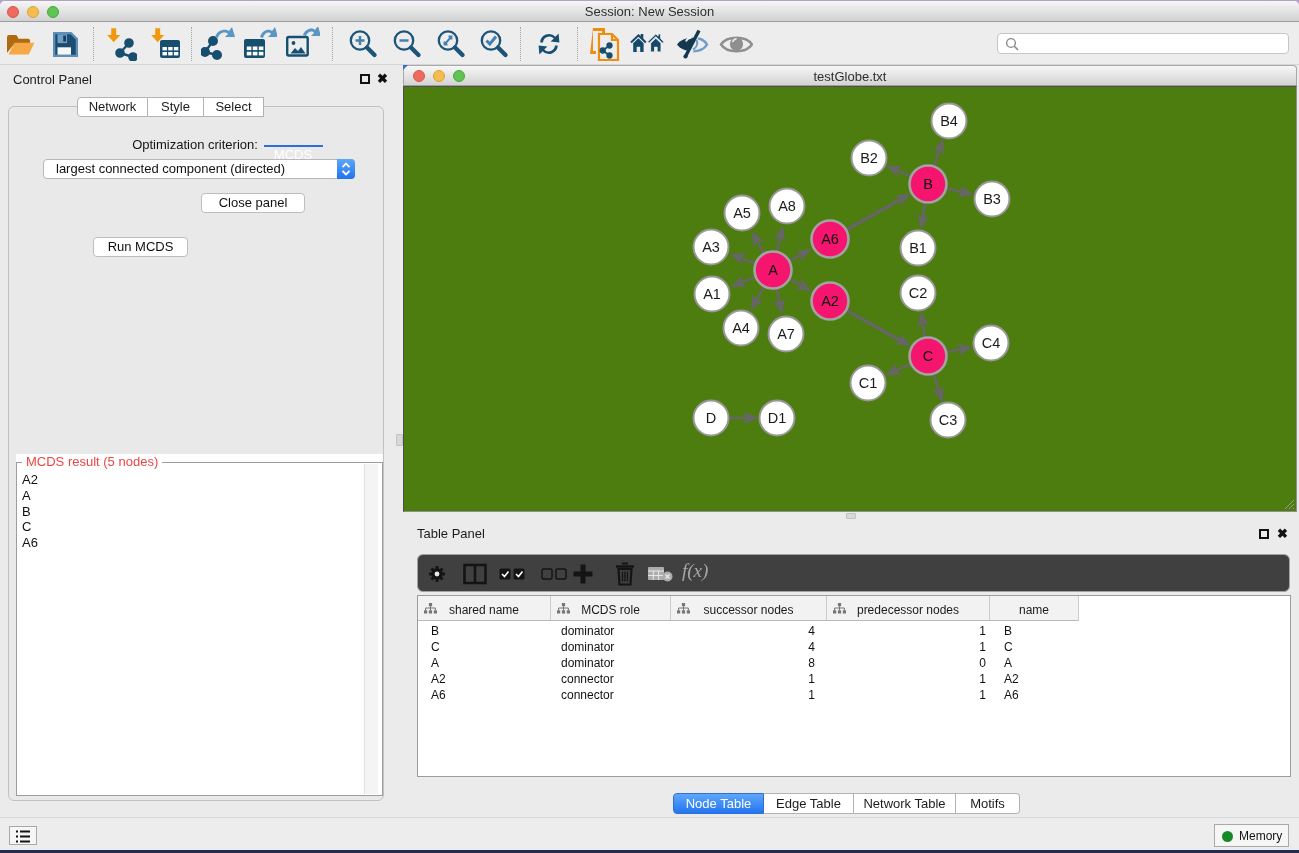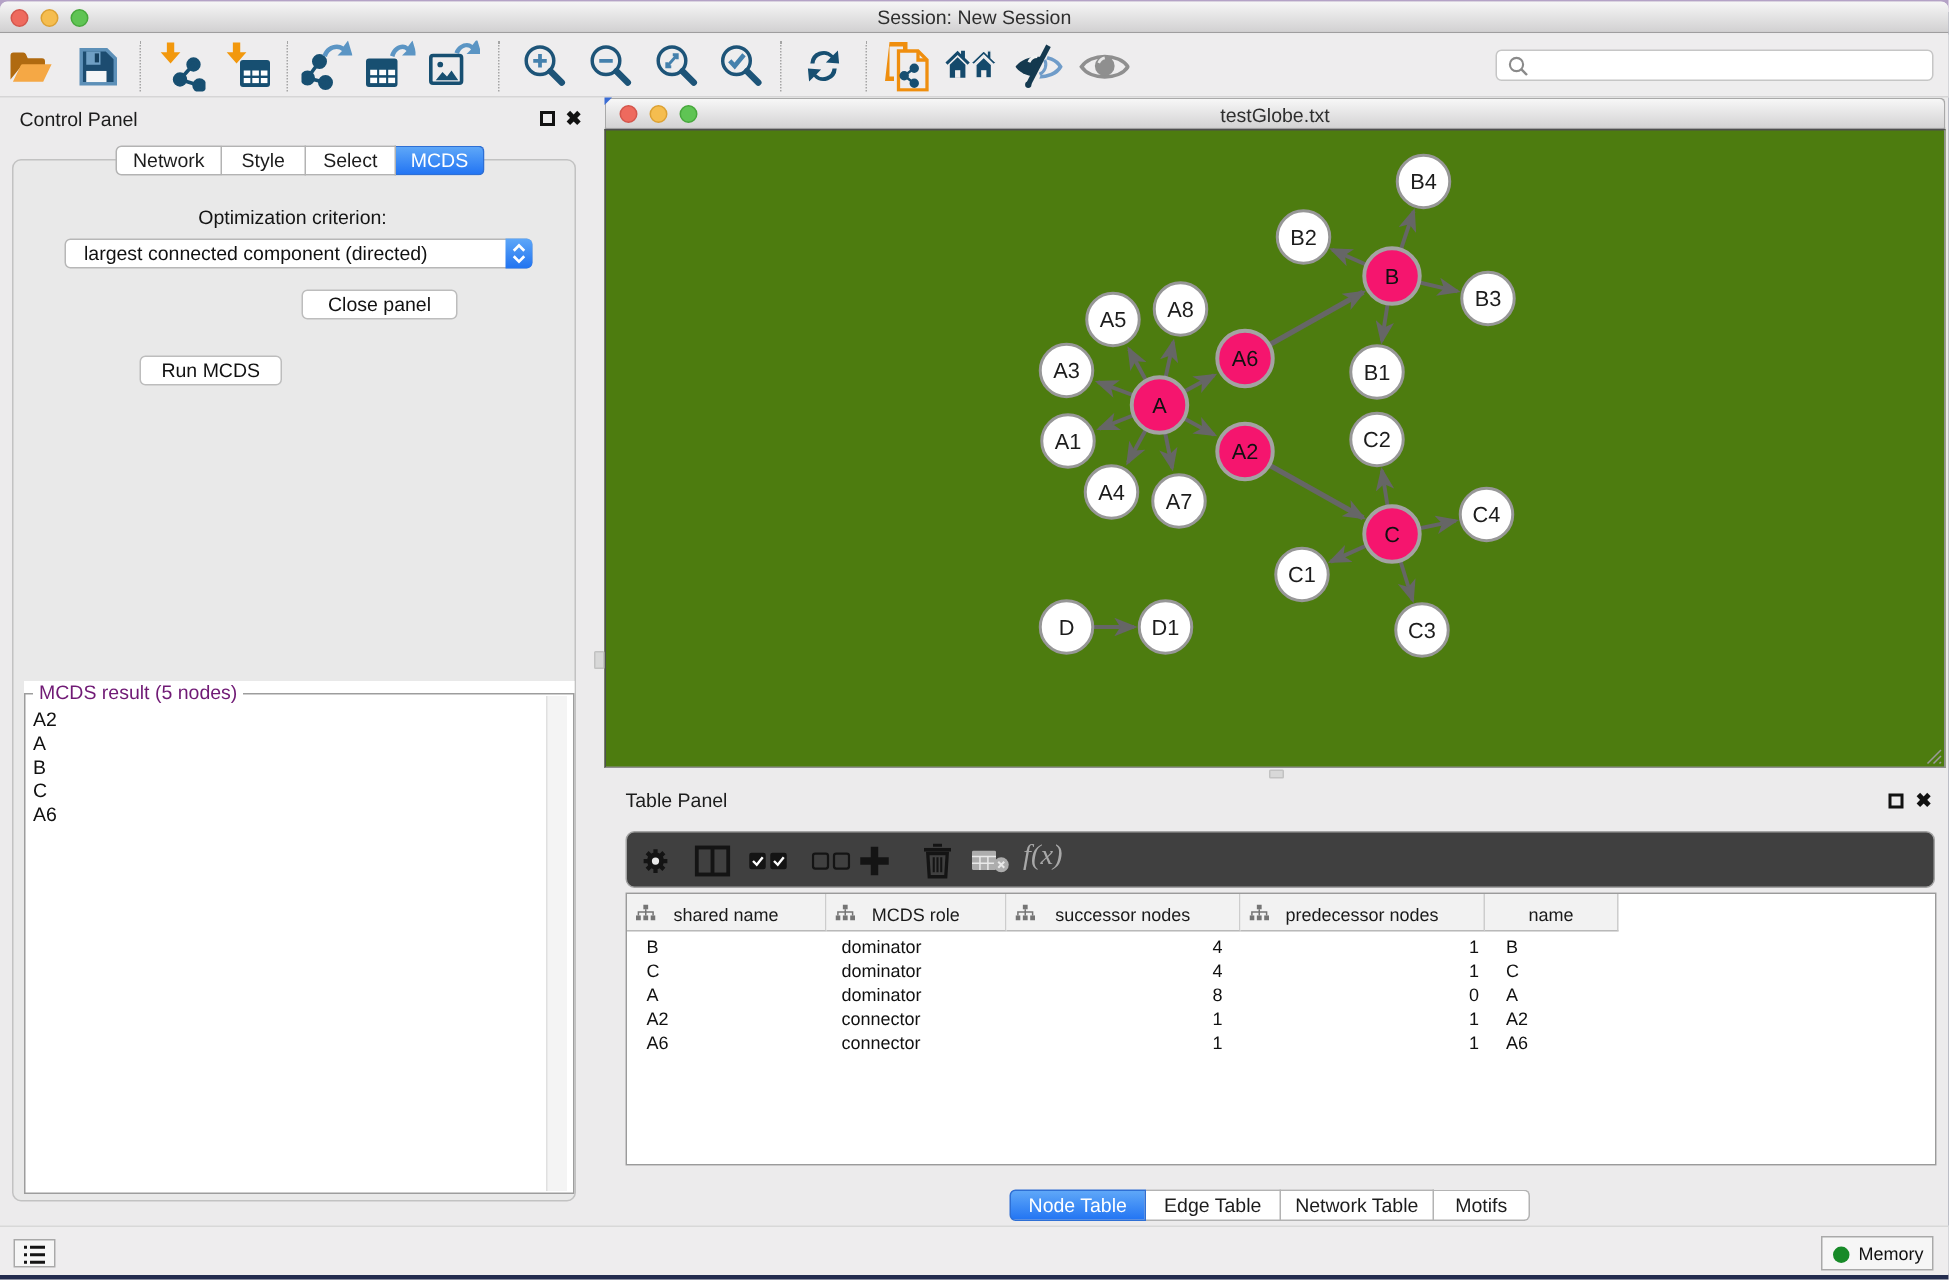--- a/index.html
+++ b/index.html
@@ -17,32 +17,32 @@
 .ti { position:absolute; top:4px; width:34px; height:34px; }
 #search { position:absolute; left:997px; top:10px; width:292px; height:21px; background:#fff; border:1px solid #c6c6c6; border-radius:4px; }
 
 #cpanel { position:absolute; left:0; top:64px; width:390px; height:754px; }
 .phead-t { font-size:13px; color:#1c1c1c; position:absolute; }
 .sqicon { position:absolute; width:10px; height:10px; border:2px solid #111; }
 .xicon { position:absolute; font-size:13px; font-weight:bold; color:#111; line-height:10px; }
 #cptabs { position:absolute; left:77px; top:32px; height:20px; display:flex; font-size:13px; }
 #cptabs .tab { border:1px solid #b3b3b3; border-left:none; background:#fff; color:#1c1c1c; line-height:18px; text-align:center; }
 #cptabs .tab:first-child { border-left:1px solid #b3b3b3; border-radius:4px 0 0 4px; }
-#cptabs .tab.sel { background:linear-gradient(#5ea7f8,#2375f3); color:#fff; border-color:#2e6fd4; border-radius:0 4px 4px 0; }
+#cptabs .tab.sel { background:linear-gradient(#5ea7f8,#2375f3); color:#fff; border-color:#2e6fd4; border-radius:0 4px 4px 0;margin-top:48px; }
 #cpbox { position:absolute; left:8px; top:41px; width:376px; height:695px; border:1px solid #c2c2c2; border-radius:6px; background:#e9e9e9; }
 #optlabel { position:absolute; left:0; width:100%; top:72px; text-align:center; font-size:13px; color:#141414; }
 #dropdown { position:absolute; left:43px; top:94px; width:312px; height:20px; background:#fff; border:1px solid #b7b7b7; border-radius:4px; font-size:13px; color:#111; line-height:18px; padding-left:12px; }
 #dropstep { position:absolute; right:-1px; top:-1px; width:18px; height:20px; background:linear-gradient(#5ea7f8,#2173f0); border-radius:0 4px 4px 0; }
 #dropstep svg { position:absolute; left:3px; top:3px; }
 .btn { position:absolute; top:128px; height:20px; background:#fff; border:1px solid #bdbdbd; border-radius:4px; font-size:13px; color:#111; text-align:center; line-height:18px; }
 #runbtn { left:93px; width:95px;margin-top:44px; }
 #closebtn { left:201px; width:104px; }
 #result { position:absolute; left:16px; top:389px; width:367px; height:342px; background:#fff; }
 #resborder { position:absolute; left:0px; top:8px; width:367px; height:334px; border:1px solid #9d9d9d; }
-#reslegend { position:absolute; left:6px; top:0px; background:#fff; padding:0 4px; font-size:13px; color:#701a75; }
+#reslegend { position:absolute; left:6px; top:0px; background:#fff; padding:0 4px; font-size:13px; color:#ef4444; }
 #reslist { position:absolute; left:6px; top:18px; font-size:13px; color:#111; line-height:15.8px; }
 #resscroll { position:absolute; right:5px; top:10px; width:14px; height:330px; background:#f4f4f4; border-left:1px solid #e0e0e0; }
 
 #netwin { position:absolute; left:403px; top:64px; width:894px; height:447px; }
 #ntitle { position:absolute; left:0; top:0; width:894px; height:21px; background:linear-gradient(#f7f7f7,#d4d3d4); border:1px solid #a9a9a9; border-bottom:1px solid #9f9f9f; border-radius:4px 4px 0 0;text-decoration:underline; }
 #ntitle .title { position:absolute; left:0; right:0; top:3px; text-align:center; font-size:13px; color:#2e2e2e; }
 #ncanvas { position:absolute; left:0; top:21px; width:894px; height:426px; background:#4d7c0f; border:1px solid #666; border-top-color:#4f4f4f; border-left-color:#4f4f4f; border-right-color:#8f8f8f; border-bottom-color:#8f8f8f; }
 
 #tpanel { position:absolute; left:404px; top:518px; width:895px; height:300px; }
 #ttoolbar { position:absolute; left:13px; top:35px; width:873px; height:38px; border:1px solid #a3a3a3; border-radius:6px; background:#404040; }

